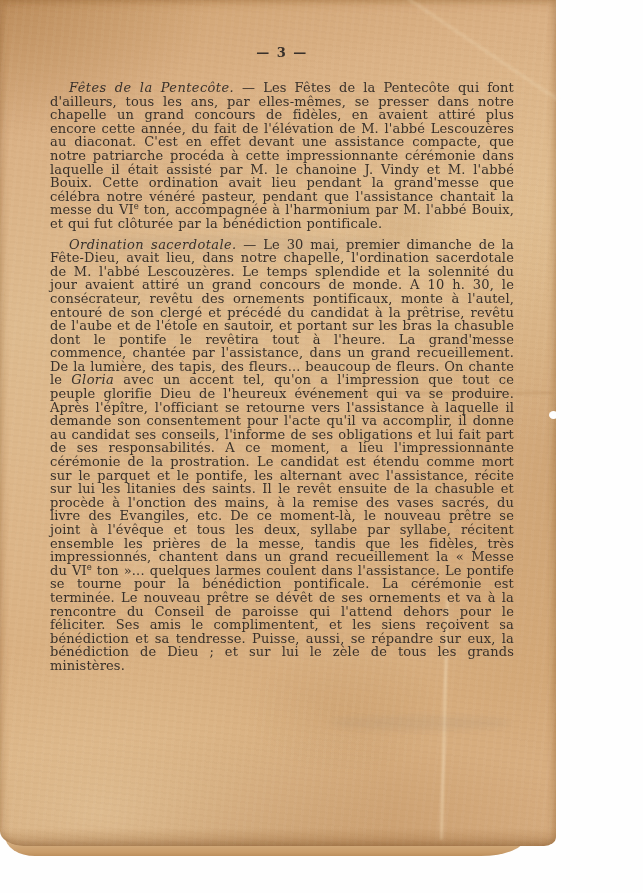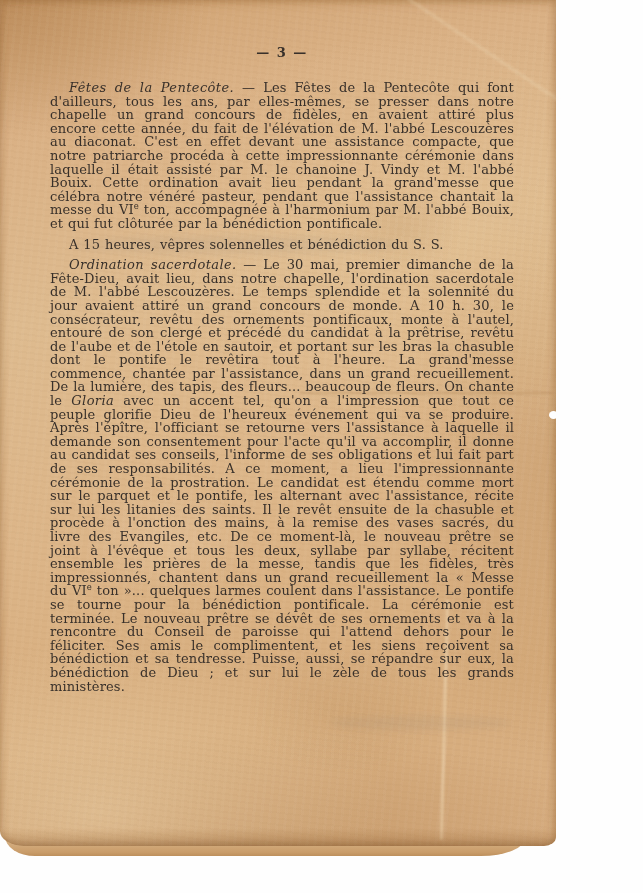--- a/index.html
+++ b/index.html
@@ -93,18 +93,17 @@
   <div class="crease crease-d"></div>
   <div class="crease crease-h"></div>
   <div class="crease crease-v"></div>
   <div class="smudge smudge-1"></div>
   <div class="smudge smudge-2"></div>
 
   <div class="page-number">— 3 —</div>
 
   <div class="text-column">
       <p class="para indent"><em>Fêtes de la Pentecôte.</em><span> — Les Fêtes de la Pentecôte qui font d'ailleurs, tous les ans, par elles-mêmes, se presser dans notre chapelle un grand concours de fidèles, en avaient attiré plus encore cette année, du fait de l'élévation de M. l'abbé Lescouzères au diaconat. C'est en effet devant une assistance compacte, que notre patriarche procéda à cette impressionnante cérémonie dans laquelle il était assisté par M. le chanoine J. Vindy et M. l'abbé Bouix. Cette ordination avait lieu pendant la grand'messe que célébra notre vénéré pasteur, pendant que l'assistance chantait la messe du VI</span><sup>e</sup><span> ton, accompagnée à l'harmonium par M. l'abbé Bouix, et qui fut clôturée par la bénédiction pontificale.</span></p>
-      <p class="para indent"><span>A 15 heures, vêpres solennelles et bénédiction du S. S.</span></p>
       <p class="para indent"><em>Ordination sacerdotale.</em><span> — Le 30 mai, premier dimanche de la Fête-Dieu, avait lieu, dans notre chapelle, l'ordination sacerdotale de M. l'abbé Lescouzères. Le temps splendide et la solennité du jour avaient attiré un grand concours de monde. A 10 h. 30, le consécrateur, revêtu des ornements pontificaux, monte à l'autel, entouré de son clergé et précédé du candidat à la prêtrise, revêtu de l'aube et de l'étole en sautoir, et portant sur les bras la chasuble dont le pontife le revêtira tout à l'heure. La grand'messe commence, chantée par l'assistance, dans un grand recueillement. De la lumière, des tapis, des fleurs... beaucoup de fleurs. On chante le </span><em>Gloria</em><span> avec un accent tel, qu'on a l'impression que tout ce peuple glorifie Dieu de l'heureux événement qui va se produire. Après l'épître, l'officiant se retourne vers l'assistance à laquelle il demande son consentement pour l'acte qu'il va accomplir, il donne au candidat ses conseils, l'informe de ses obligations et lui fait part de ses responsabilités. A ce moment, a lieu l'impressionnante cérémonie de la prostration. Le candidat est étendu comme mort sur le parquet et le pontife, les alternant avec l'assistance, récite sur lui les litanies des saints. Il le revêt ensuite de la chasuble et procède à l'onction des mains, à la remise des vases sacrés, du livre des Evangiles, etc. De ce moment-là, le nouveau prêtre se joint à l'évêque et tous les deux, syllabe par syllabe, récitent ensemble les prières de la messe, tandis que les fidèles, très impressionnés, chantent dans un grand recueillement la « Messe du VI</span><sup>e</sup><span> ton »... quelques larmes coulent dans l'assistance. Le pontife se tourne pour la bénédiction pontificale. La cérémonie est terminée. Le nouveau prêtre se dévêt de ses ornements et va à la rencontre du Conseil de paroisse qui l'attend dehors pour le féliciter. Ses amis le complimentent, et les siens reçoivent sa bénédiction et sa tendresse. Puisse, aussi, se répandre sur eux, la bénédiction de Dieu ; et sur lui le zèle de tous les grands ministères.</span></p>
     </div>
 </div>
 
 <div class="edge-notch"></div>
 
 </body></html>

